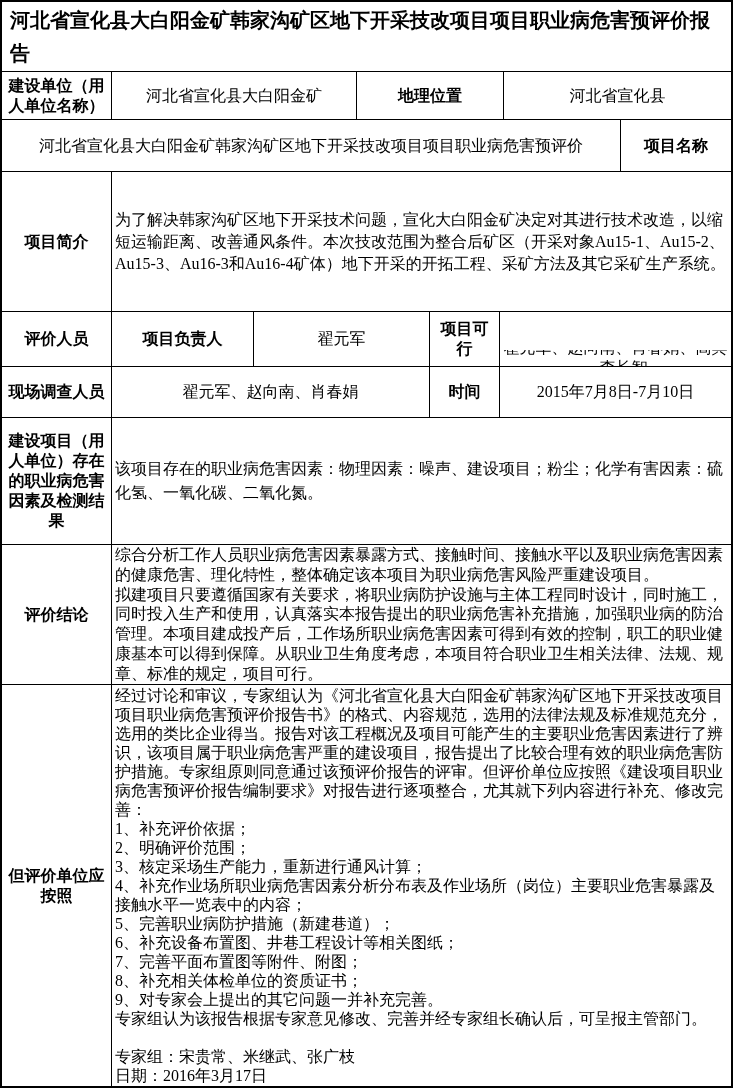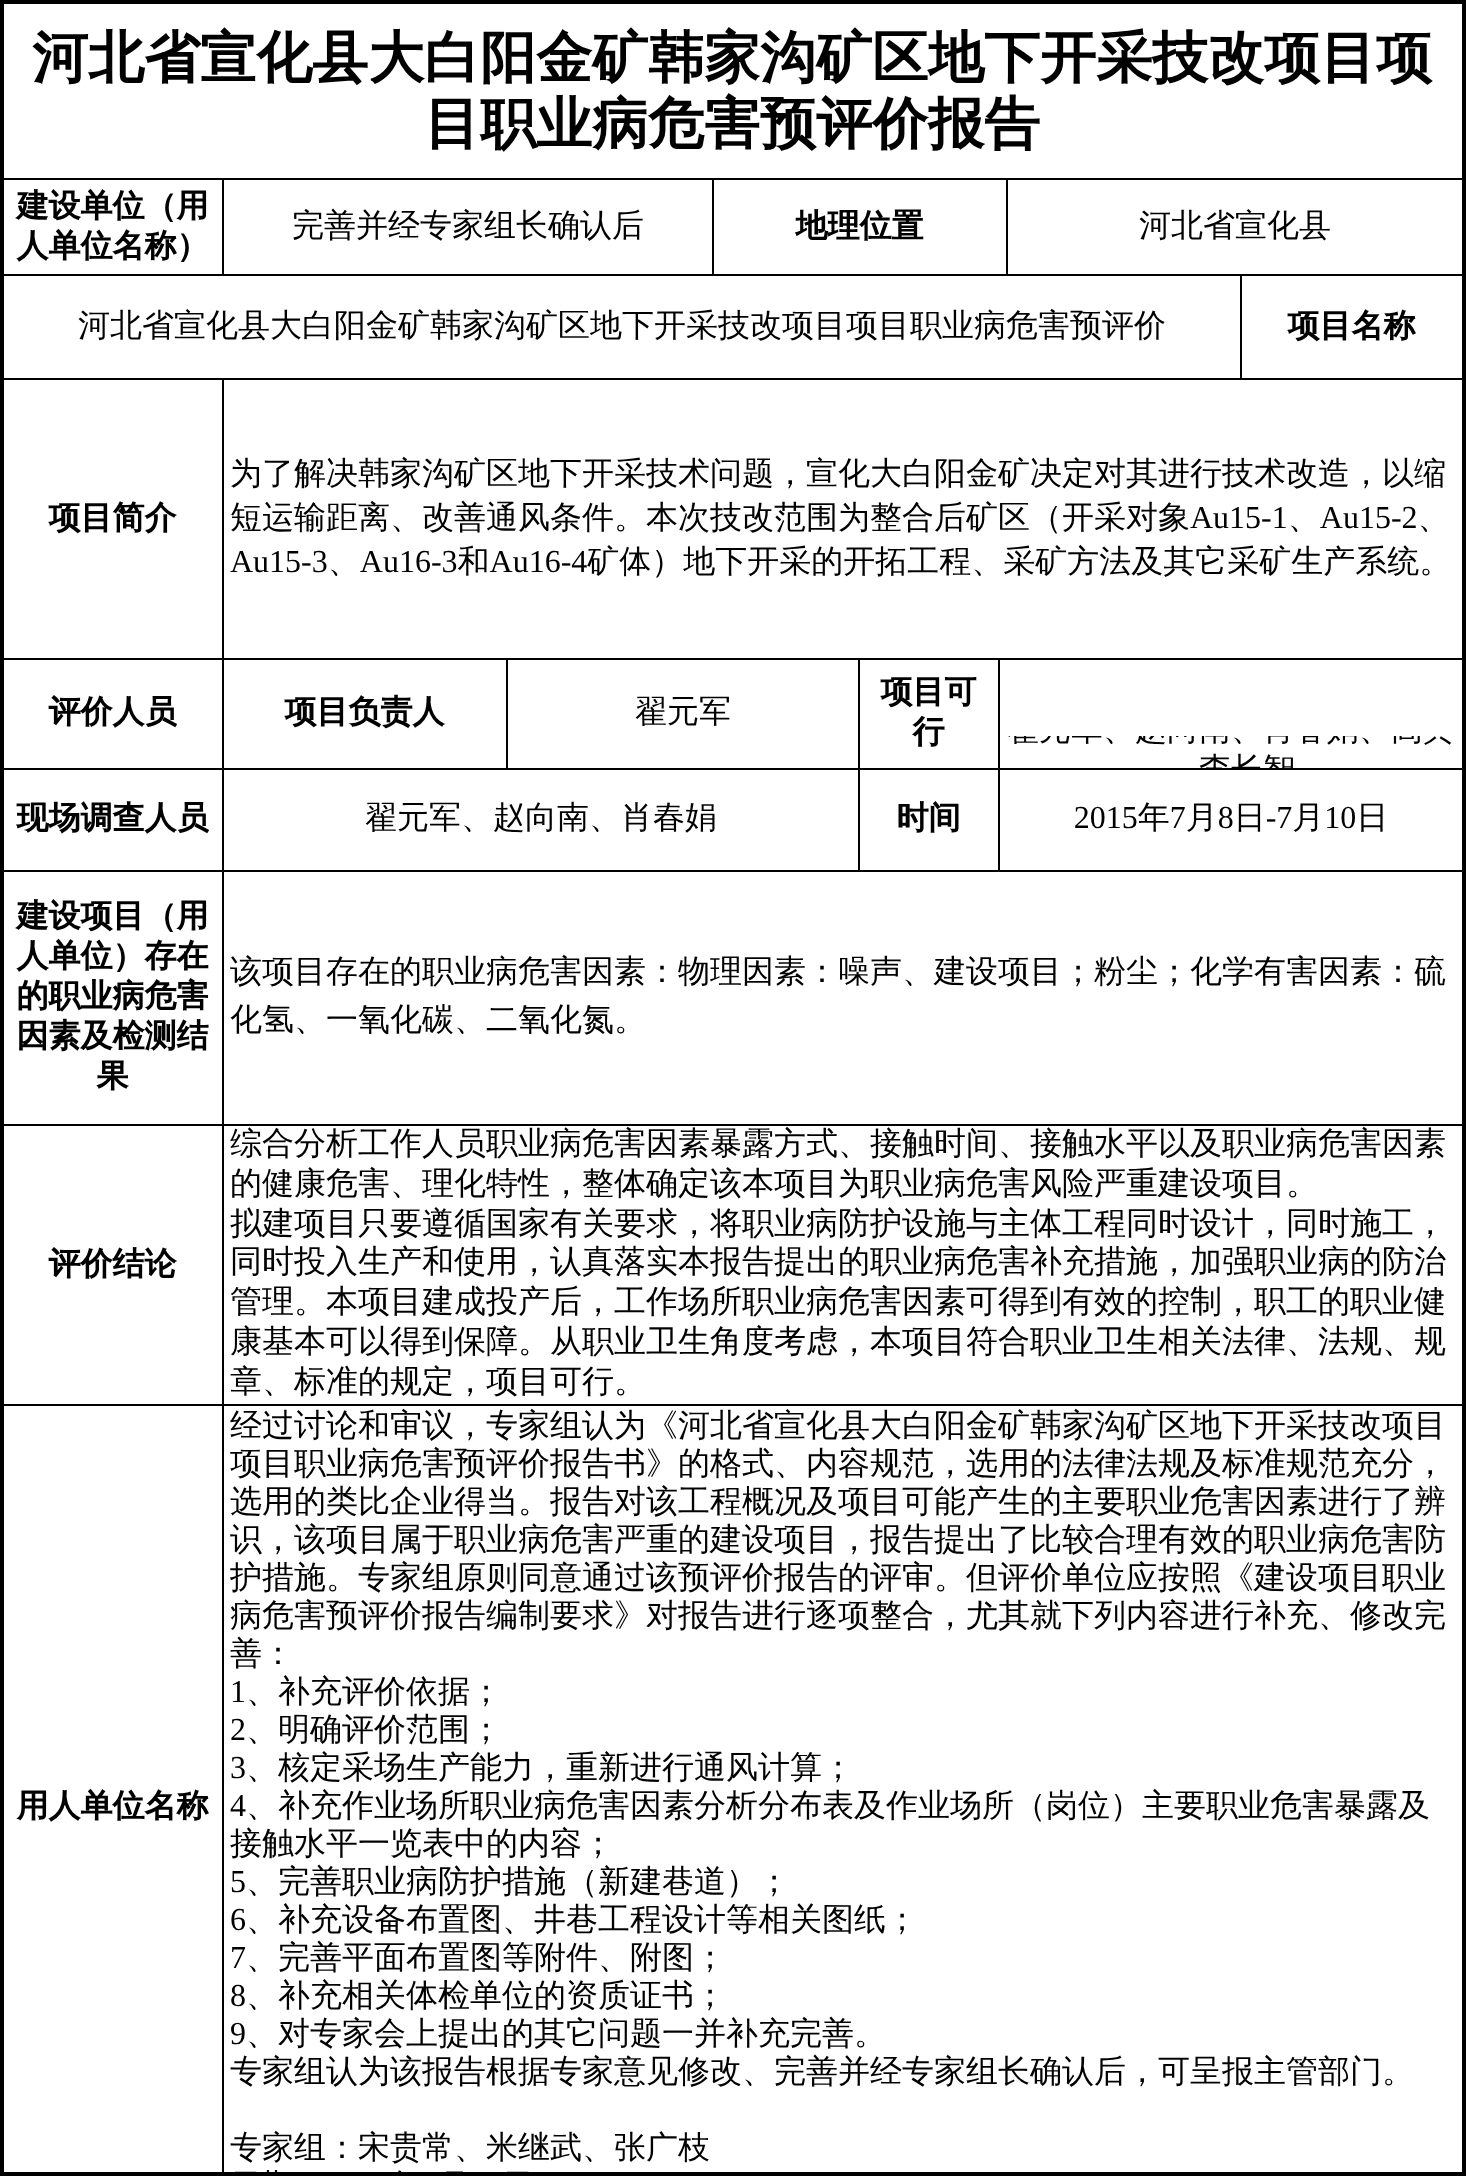--- a/index.html
+++ b/index.html
@@ -10,26 +10,26 @@
     color: #000000;
   }
   .doc {
     width: 733px;
     height: 1088px;
     border: 2px solid #000000;
     background: #ffffff;
     overflow: hidden;
   }
   .title {
-    height: 88px;
+    height: 70px;
     display: grid;
     align-content: center;
-    text-align: center;
+    text-align: left;
     font-weight: bold;
-    font-size: 28px;
+    font-size: 20px;
     line-height: 33px;
     padding: 0 8px;
     border-bottom: 1px solid #000000;
   }
   .row { display: flex; border-bottom: 1px solid #000000; }
   .row.last-row { border-bottom: none; }
   .cell {
     display: grid;
     align-content: center;
     text-align: center;
@@ -72,21 +72,21 @@
 </style>
 </head>
 <body>
 
 <div class="doc">
 
   <div class="title">河北省宣化县大白阳金矿韩家沟矿区地下开采技改项目项目职业病危害预评价报告</div>
 
   <div class="row r1">
     <div class="cell label w110">建设单位（用人单位名称）</div>
-    <div class="cell w245">完善并经专家组长确认后</div>
+    <div class="cell w245">河北省宣化县大白阳金矿</div>
     <div class="cell label w147">地理位置</div>
     <div class="cell w227">河北省宣化县</div>
   </div>
 
   <div class="row r2">
     <div class="cell w619">河北省宣化县大白阳金矿韩家沟矿区地下开采技改项目项目职业病危害预评价</div>
     <div class="cell label w110">项目名称</div>
   </div>
 
   <div class="row r3">
@@ -116,21 +116,21 @@
 
   <div class="row r7">
     <div class="cell label w110">评价结论</div>
     <div class="cell val tl top w619">
       <div>综合分析工作人员职业病危害因素暴露方式、接触时间、接触水平以及职业病危害因素的健康危害、理化特性，整体确定该本项目为职业病危害风险严重建设项目。</div>
       <div>拟建项目只要遵循国家有关要求，将职业病防护设施与主体工程同时设计，同时施工，同时投入生产和使用，认真落实本报告提出的职业病危害补充措施，加强职业病的防治管理。本项目建成投产后，工作场所职业病危害因素可得到有效的控制，职工的职业健康基本可以得到保障。从职业卫生角度考虑，本项目符合职业卫生相关法律、法规、规章、标准的规定，项目可行。</div>
     </div>
   </div>
 
   <div class="row r8 last-row">
-    <div class="cell label w110">用人单位名称</div>
+    <div class="cell label w110">但评价单位应按照</div>
     <div class="cell val tl top w619">
       <div>经过讨论和审议，专家组认为《河北省宣化县大白阳金矿韩家沟矿区地下开采技改项目项目职业病危害预评价报告书》的格式、内容规范，选用的法律法规及标准规范充分，选用的类比企业得当。报告对该工程概况及项目可能产生的主要职业危害因素进行了辨识，该项目属于职业病危害严重的建设项目，报告提出了比较合理有效的职业病危害防护措施。专家组原则同意通过该预评价报告的评审。但评价单位应按照《建设项目职业病危害预评价报告编制要求》对报告进行逐项整合，尤其就下列内容进行补充、修改完善：</div>
       <div>1、补充评价依据；</div>
       <div>2、明确评价范围；</div>
       <div>3、核定采场生产能力，重新进行通风计算；</div>
       <div>4、补充作业场所职业病危害因素分析分布表及作业场所（岗位）主要职业危害暴露及接触水平一览表中的内容；</div>
       <div>5、完善职业病防护措施（新建巷道）；</div>
       <div>6、补充设备布置图、井巷工程设计等相关图纸；</div>
       <div>7、完善平面布置图等附件、附图；</div>
       <div>8、补充相关体检单位的资质证书；</div>

